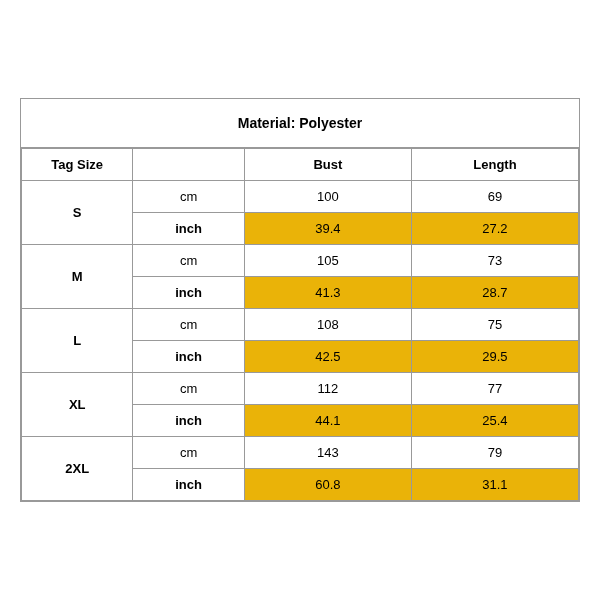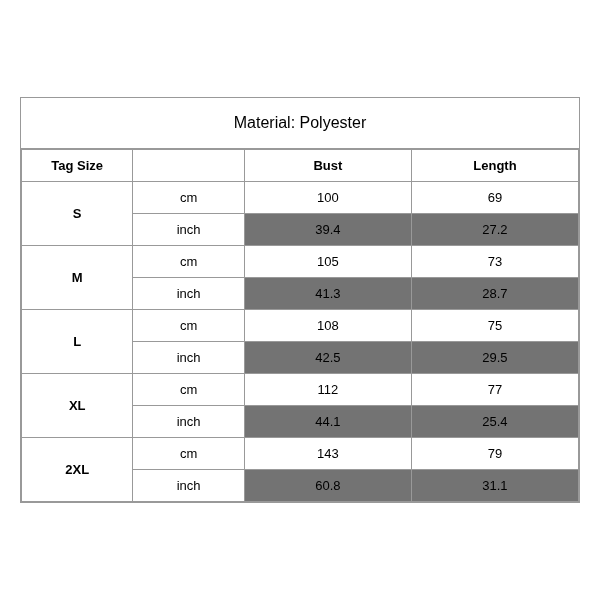--- a/index.html
+++ b/index.html
@@ -13,22 +13,22 @@
       font-family: Arial, sans-serif;
       font-size: 13px;
     }
     .outer {
       border: 1px solid #999;
       width: 560px;
     }
     .title-row {
       text-align: center;
       padding: 16px 10px;
-      font-weight: normal;
-      font-size: 16px;
+      font-weight: bold;
+      font-size: 14px;
       border-bottom: 1px solid #999;
     }
     table {
       width: 100%;
       border-collapse: collapse;
     }
     td, th {
       border: 1px solid #999;
       text-align: center;
       padding: 8px 6px;
@@ -40,24 +40,24 @@
     .tag-size-cell {
       font-weight: bold;
       vertical-align: middle;
       width: 100px;
     }
     .unit-cell {
       width: 100px;
       margin-top: 10px;
     }
     .unit-inch {
-      font-weight: normal;
+      font-weight: bold;
     }
     .shaded {
-      background-color: #737373;
+      background-color: #eab308;
     }
     .data-cell {
       width: 150px;
       margin-left: 33px;
     }
   </style>
 </head>
 <body>
 
 <div class="outer">

